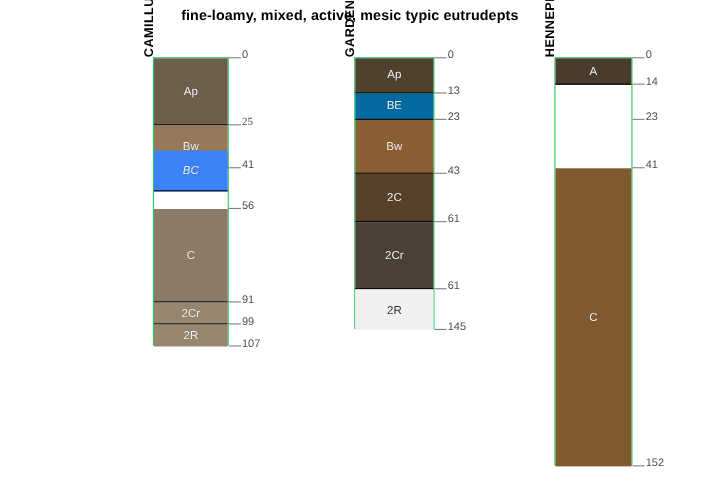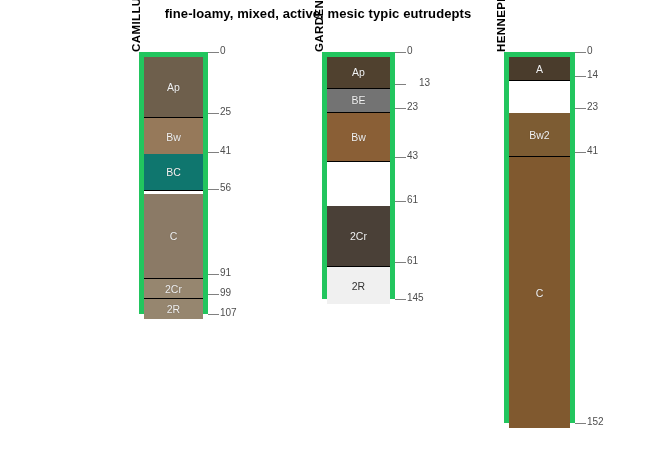--- a/index.html
+++ b/index.html
@@ -30,21 +30,21 @@
     font-weight:bold;
     color:#000000;
     white-space:nowrap;
     transform-origin:0 0;
     transform:rotate(-90deg);
     letter-spacing:0.4px;
   }
 
   .box{
     position:absolute;
-    border:5px solid #22c55e;
+    border:1px solid #22c55e;
     box-sizing:border-box;
     background:#ffffff;
   }
 
   .horizon{
     position:absolute;
     left:0;
     box-sizing:border-box;
     border-bottom:1px solid #000000;
     overflow:hidden;
@@ -88,40 +88,40 @@
   <div id="profiles-layer">
       <div class="profile" style="left: 0px; top: 0px; width: 650px; height: 450px;">
         <div class="col-name" style="left: 130px; top: 52px;">CAMILLUS</div>
         <div class="box" style="left: 139px; top: 52px; width: 69px; height: 261.508px;">
           <div class="horizon" style="top: 0px; height: 61.1px; width: 100%; background: rgb(110, 95, 76);">
             <div class="horizon-label">Ap</div>
           </div>
           <div class="horizon" style="top: 61.1px; height: 39.104px; width: 100%; background: rgb(150, 121, 90);">
             <div class="horizon-label">Bw</div>
           </div>
-          <div class="horizon" style="top: 97px; height: 36.66px; width: 100%; background: #0f766e;">
+          <div class="horizon" style="top: 84px; height: 36.66px; width: 100%; background: #3b82f6; font-style: italic;">
             <div class="horizon-label">BC</div>
           </div>
           <div class="horizon" style="top: 136.864px; height: 85.54px; width: 100%; background: rgb(139, 122, 102);">
             <div class="horizon-label">C</div>
           </div>
           <div class="horizon" style="top: 222.404px; height: 19.552px; width: 100%; background: rgb(150, 134, 111);">
             <div class="horizon-label">2Cr</div>
           </div>
           <div class="horizon last" style="top: 241.956px; height: 19.552px; width: 100%; background: rgb(150, 134, 111);">
             <div class="horizon-label">2R</div>
           </div>
         </div>
         <div class="tick" style="left: 208px; top: 52px;">
           <div class="tline" style="width: 11px;"></div>
           <div class="tlabel" style="left: 12px;">0</div>
         </div>
         <div class="tick" style="left: 208px; top: 113.1px;">
           <div class="tline" style="width: 11px;"></div>
-          <div class="tlabel" style="left: 12px;">25</div>
+          <div class="tlabel" style="left: 12px; font-family: Liberation Serif, serif;">25</div>
         </div>
         <div class="tick" style="left: 208px; top: 152.204px;">
           <div class="tline" style="width: 11px;"></div>
           <div class="tlabel" style="left: 12px;">41</div>
         </div>
         <div class="tick" style="left: 208px; top: 188.864px;">
           <div class="tline" style="width: 11px;"></div>
           <div class="tlabel" style="left: 12px;">56</div>
         </div>
         <div class="tick" style="left: 208px; top: 274.404px;">
@@ -136,40 +136,43 @@
           <div class="tline" style="width: 11px;"></div>
           <div class="tlabel" style="left: 12px;">107</div>
         </div>
       </div>
       <div class="profile" style="left: 0px; top: 0px; width: 650px; height: 450px;">
         <div class="col-name" style="left: 313px; top: 52px;">GARDENISLE</div>
         <div class="box" style="left: 322px; top: 52px; width: 73px; height: 246.844px;">
           <div class="horizon" style="top: 0px; height: 31.772px; width: 100%; background: rgb(80, 65, 47);">
             <div class="horizon-label">Ap</div>
           </div>
-          <div class="horizon" style="top: 31.772px; height: 24.44px; width: 100%; background: #737373;">
+          <div class="horizon" style="top: 31.772px; height: 24.44px; width: 100%; background: #0369a1;">
             <div class="horizon-label">BE</div>
           </div>
           <div class="horizon" style="top: 56.212px; height: 48.88px; width: 100%; background: rgb(138, 95, 54);">
             <div class="horizon-label">Bw</div>
           </div>
+          <div class="horizon" style="top: 105.092px; height: 43.992px; width: 100%; background: rgb(87, 65, 42);">
+            <div class="horizon-label">2C</div>
+          </div>
           <div class="horizon" style="top: 149.084px; height: 61.1px; width: 100%; background: rgb(74, 64, 55);">
             <div class="horizon-label">2Cr</div>
           </div>
           <div class="horizon last" style="top: 210.184px; height: 36.66px; width: 100%; background: rgb(240, 240, 240);">
             <div class="horizon-label dark">2R</div>
           </div>
         </div>
         <div class="tick" style="left: 395px; top: 52px;">
           <div class="tline" style="width: 11px;"></div>
           <div class="tlabel" style="left: 12px;">0</div>
         </div>
         <div class="tick" style="left: 395px; top: 83.772px;">
           <div class="tline" style="width: 11px;"></div>
-          <div class="tlabel" style="left: 24px;">13</div>
+          <div class="tlabel" style="left: 12px;">13</div>
         </div>
         <div class="tick" style="left: 395px; top: 108.212px;">
           <div class="tline" style="width: 11px;"></div>
           <div class="tlabel" style="left: 12px;">23</div>
         </div>
         <div class="tick" style="left: 395px; top: 157.092px;">
           <div class="tline" style="width: 11px;"></div>
           <div class="tlabel" style="left: 12px;">43</div>
         </div>
         <div class="tick" style="left: 395px; top: 201.084px;">
@@ -184,23 +187,20 @@
           <div class="tline" style="width: 11px;"></div>
           <div class="tlabel" style="left: 12px;">145</div>
         </div>
       </div>
       <div class="profile" style="left: 0px; top: 0px; width: 650px; height: 450px;">
         <div class="col-name" style="left: 495px; top: 52px;">HENNEPIN</div>
         <div class="box" style="left: 504px; top: 52px; width: 71px; height: 371.488px;">
           <div class="horizon" style="top: 0px; height: 24.44px; width: 100%; background: rgb(74, 60, 44);">
             <div class="horizon-label">A</div>
           </div>
-          <div class="horizon" style="top: 56.212px; height: 43.992px; width: 100%; background: rgb(125, 92, 51);">
-            <div class="horizon-label">Bw2</div>
-          </div>
           <div class="horizon last" style="top: 100.204px; height: 271.284px; width: 100%; background: rgb(128, 89, 47);">
             <div class="horizon-label">C</div>
           </div>
         </div>
         <div class="tick" style="left: 575px; top: 52px;">
           <div class="tline" style="width: 11px;"></div>
           <div class="tlabel" style="left: 12px;">0</div>
         </div>
         <div class="tick" style="left: 575px; top: 76.44px;">
           <div class="tline" style="width: 11px;"></div>

